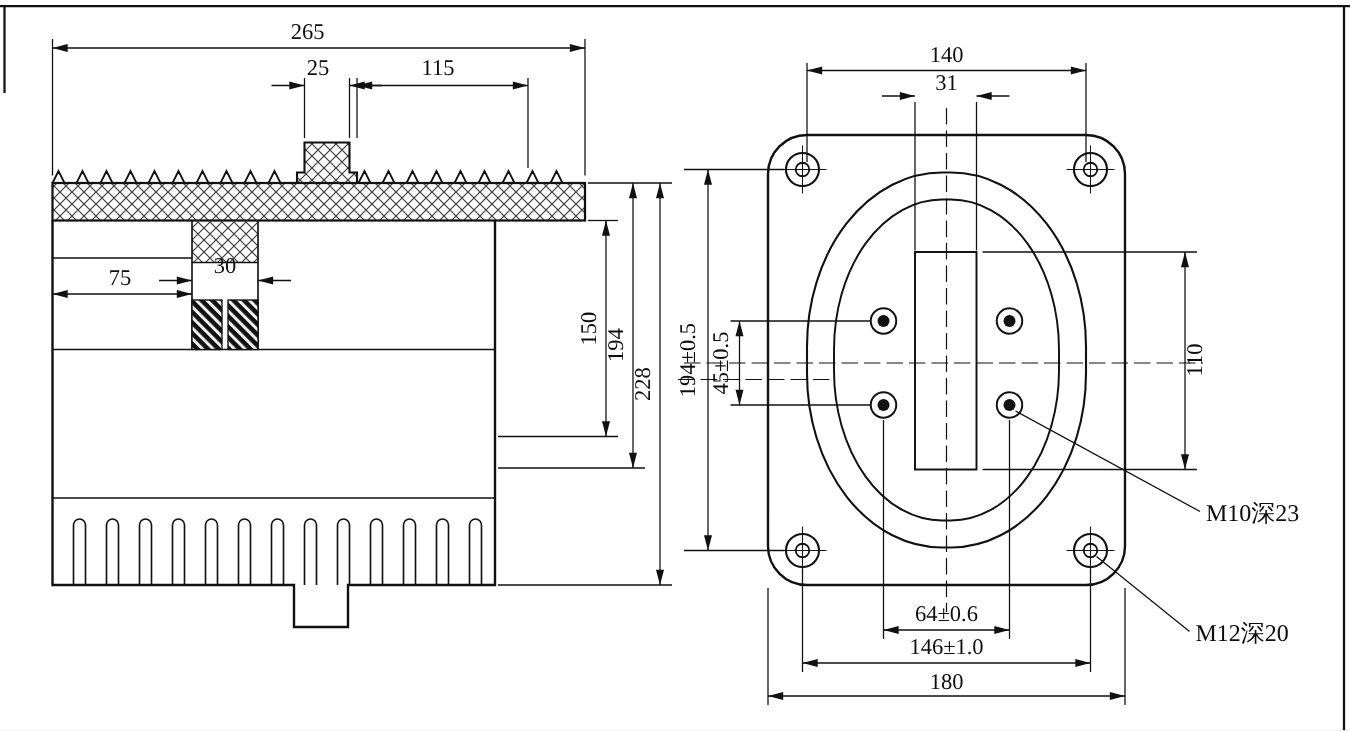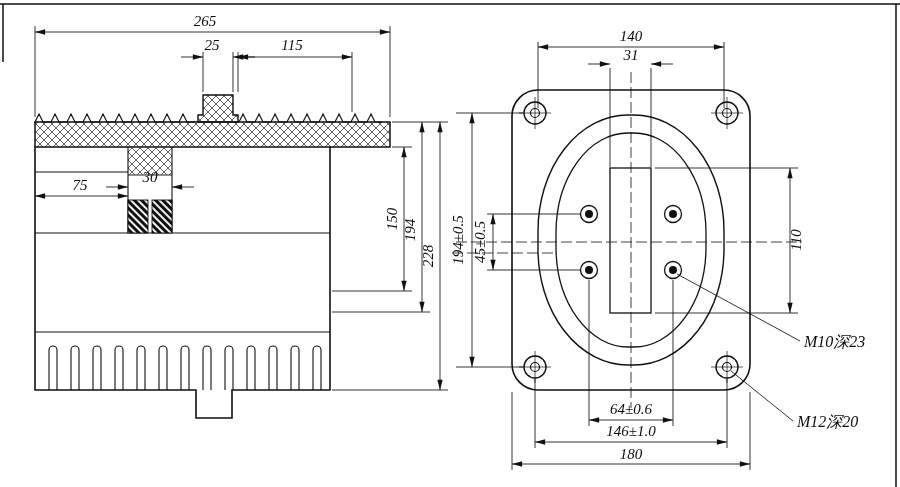--- a/index.html
+++ b/index.html
@@ -1,17 +1,17 @@
 <!DOCTYPE html>
 <html><head>
 <meta charset="utf-8">
 <style>
   html,body{margin:0;padding:0;background:#e8e8e8;}
   .canvas{width:900px;height:487px;background:#ffffff;position:relative;overflow:hidden;
-          font-family:"Liberation Serif", serif;font-style:italic;}
+          font-family:"Liberation Serif", serif;}
   svg{display:block;}
   text.d{font-family:"Liberation Serif", serif;font-size:15px;fill:#0d0d0d;}
   text.lbl{font-family:"Liberation Serif", serif;font-size:16px;fill:#0d0d0d;}
 </style>
 </head>
 <body>
 
 <div class="canvas">
 <svg width="900" height="487" viewBox="0 0 900 487">
   <defs>

